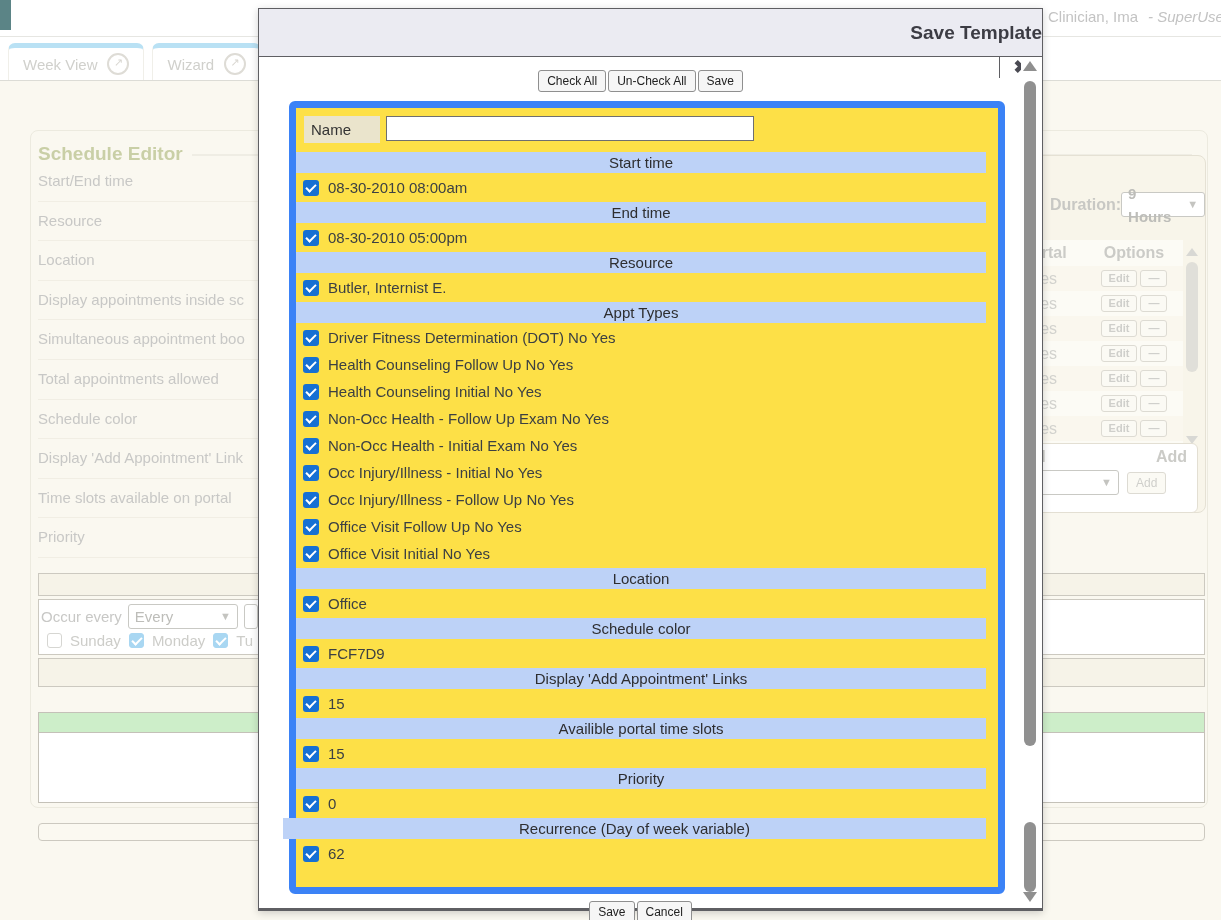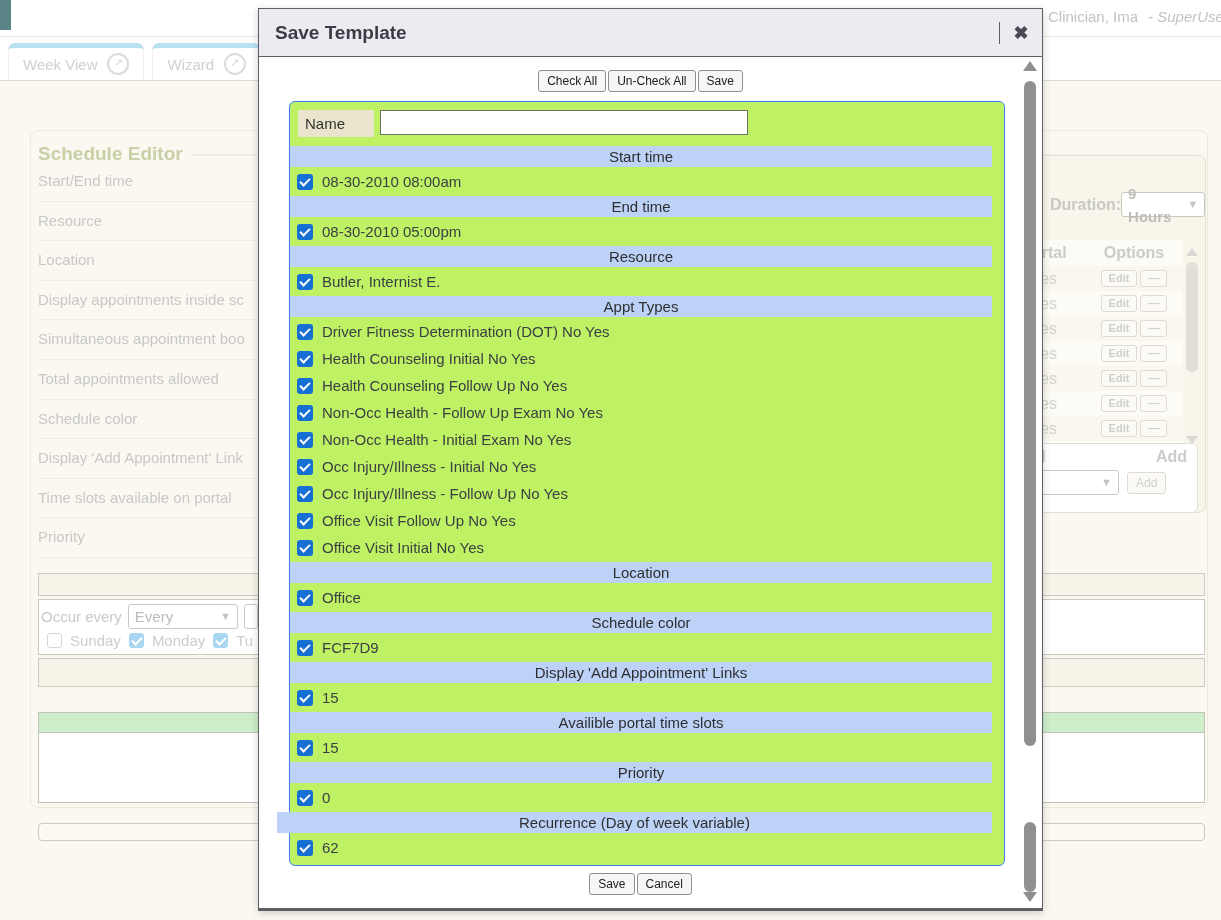--- a/index.html
+++ b/index.html
@@ -54,27 +54,27 @@
   .tri-down-sm{width:0; height:0; border-left:6px solid transparent; border-right:6px solid transparent; border-top:8px solid #d8d8d4; margin:0 auto; position:absolute; bottom:0; left:1px;}
   .bg-thumb{position:absolute; top:14px; left:1px; width:12px; height:110px; background:#e0dfd9; border-radius:6px;}
   .add-panel{position:absolute; top:443px; left:1000px; width:198px; height:70px; background:#fff; border:1px solid #e3dfd3; border-radius:6px; box-sizing:border-box;}
   .add-header{display:flex; justify-content:space-between; font-weight:bold; color:#cbcbc7; font-size:16px; padding:4px 10px 2px 10px;}
   .add-controls{display:flex; gap:8px; padding:2px 8px; align-items:center;}
   .add-select{width:118px; margin-left:-8px;}
   .add-btn{border:1px solid #dddbd3; border-radius:3px; background:#fbfaf4; color:#cfcfcb; font-size:12px; padding:3px 8px;}
 
   
   .modal{position:absolute; top:8px; left:258px; width:785px; height:903px; background:#fff; border:1px solid #5f5f63; border-bottom-width:3px; box-sizing:border-box; box-shadow:0 2px 8px rgba(0,0,0,.18);}
-  .modal-titlebar{height:47px; background:#ebebf2; border-bottom:1px solid #5f5f63; display:flex; align-items:center;}
+  .modal-titlebar{height:47px; background:#ebebf2; border-bottom:1px solid #5f5f63; display:flex; align-items:flex-end;flex-direction:column;}
   .modal-title{flex:1; line-height:47px; padding-left:16px; font-size:19px; font-weight:bold; color:#3c3c44;}
   .modal-close{width:42px; border-left:1px solid #5f5f63; display:flex; align-items:center; justify-content:center; font-size:18px; font-weight:bold; color:#4a4a52; cursor:pointer;}
   .modal-body{position:absolute; top:48px; left:0; right:20px; bottom:0;}
   .check-buttons{text-align:center; margin-top:13px;}
   .ui-btn{display:inline-block; border:1px solid #8f8f8f; border-radius:3px; background:#f6f6f6; color:#222; font-size:12px; font-family:Liberation Sans, sans-serif; padding:3px 8px; margin:0 1px; cursor:pointer;}
-  .inner-box{margin:9px 0 0 30px; width:716px; border:1px solid #3b82f6; border-radius:6px; box-sizing:border-box; padding-bottom:4px; position:relative; background:#bef264;}
+  .inner-box{margin:9px 0 0 30px; width:716px; border:7px solid #3b82f6; border-radius:6px; box-sizing:border-box; padding-bottom:20px; position:relative; background:#fde047;}
   .name-row{display:flex; gap:6px; padding:8px;}
   .name-label{background:#eae4cc; width:76px; height:27px; line-height:27px; padding-left:7px; box-sizing:border-box; font-size:15px; color:#333;}
   .name-input{width:368px; height:25px; border:1px solid #6f6f6f; box-sizing:border-box; font-size:14px; padding:0 4px;}
   .nt-row{background:#dfdac5; height:25px; display:flex; align-items:center; gap:8px; padding-left:7px; font-size:15px; color:#35373a;}
   .help-icon{width:16px; height:16px; border-radius:50%; background:#7d7d7d; color:#fff; font-size:11px; font-weight:bold; line-height:16px; text-align:center;}
   .cb{width:16px; height:16px; background:#1670d3; border-radius:3px; position:relative; flex:none;}
   .cb::after{content:''; position:absolute; left:5px; top:2px; width:4px; height:8px; border:solid #fff; border-width:0 2px 2px 0; transform:rotate(45deg);}
   .band{height:21px; line-height:21px; background:#bdd2f7; margin:1px 12px 1px 0; text-align:center; font-size:15px; color:#2e2e30;}
   .band.wide{margin-left:-13px; position:relative; z-index:2;}
   .item-row{height:27px; display:flex; align-items:center; gap:9px; padding-left:7px; font-size:15px; color:#3c4043;}
@@ -265,25 +265,25 @@
          <div class="cb"></div>
          <span>Butler, Internist E.</span>
        </div>
             <div class="band">Appt Types</div>
             <div class="item-row">
          <div class="cb"></div>
          <span>Driver Fitness Determination (DOT) No Yes</span>
        </div>
             <div class="item-row">
          <div class="cb"></div>
+         <span>Health Counseling Follow Up No Yes</span>
+       </div>
+            <div class="item-row">
+         <div class="cb"></div>
          <span>Health Counseling Initial No Yes</span>
-       </div>
-            <div class="item-row">
-         <div class="cb"></div>
-         <span>Health Counseling Follow Up No Yes</span>
        </div>
             <div class="item-row">
          <div class="cb"></div>
          <span>Non-Occ Health - Follow Up Exam No Yes</span>
        </div>
             <div class="item-row">
          <div class="cb"></div>
          <span>Non-Occ Health - Initial Exam No Yes</span>
        </div>
             <div class="item-row">

